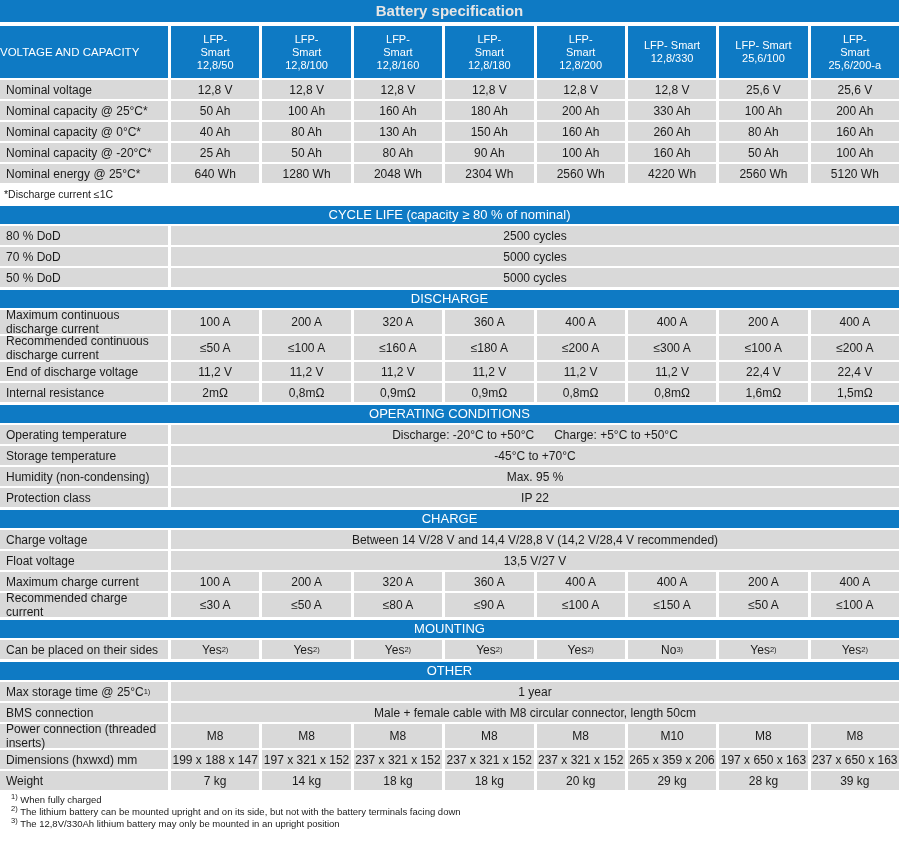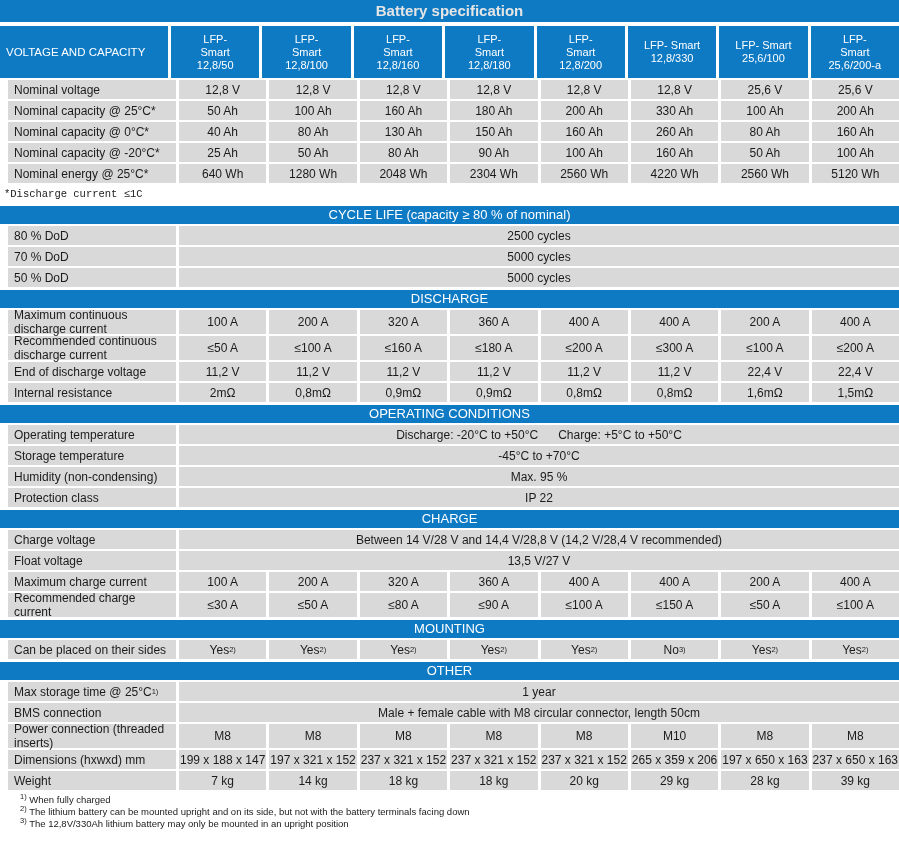--- a/index.html
+++ b/index.html
@@ -31,21 +31,20 @@
     text-align: center;
   }
   .row.tall .cell { height: 24px; }
   .cell.label-col {
     width: 168px;
     flex: none;
     justify-content: flex-start;
     text-align: left;
     padding-left: 6px;
     line-height: 14px;
-    margin-left: 8px;
   }
   .cell.data-cell, .cell.merged { flex: 1; }
   .cell.merged { white-space: pre-wrap; }
   .cell.small { font-size: 12px; }
   .header-row { margin-top: 0; }
   .header-row .hcell {
     background: #0e7ac4;
     color: #ffffff;
     height: 52px;
     flex: 1;
@@ -54,42 +53,40 @@
     align-items: center;
     justify-content: center;
     font-size: 11px;
     line-height: 13px;
     text-align: center;
   }
   .header-row .hcell.hlabel {
     width: 168px;
     flex: none;
     align-items: flex-start;
-    padding-left: 6px;
     font-size: 11.5px;
     text-align: left;
   }
   .section-bar {
     background: #0e7ac4;
     color: #ffffff;
     text-align: center;
     font-size: 13px;
     height: 18px;
     line-height: 18px;
     margin-top: 3px;
   }
   .note {
     font-size: 10.5px;
     color: #1b1b1b;
     padding: 5px 16px 2px 4px;
     height: 20px;
-    font-family: Liberation Mono, monospace;
   }
   sup { font-size: 7.5px; line-height: 0; vertical-align: super; }
-  .footnotes { padding: 4px 0 4px 20px; }
+  .footnotes { padding: 4px 0 4px 11px; }
   .footnote { font-size: 9.5px; line-height: 12px; color: #1b1b1b; }
 </style>
 </head>
 <body>
 
 <div class="title-bar">Battery specification</div>
 
 <div class="spec">
     <div class="row header-row">
       <div class="hcell hlabel">VOLTAGE AND CAPACITY</div>

